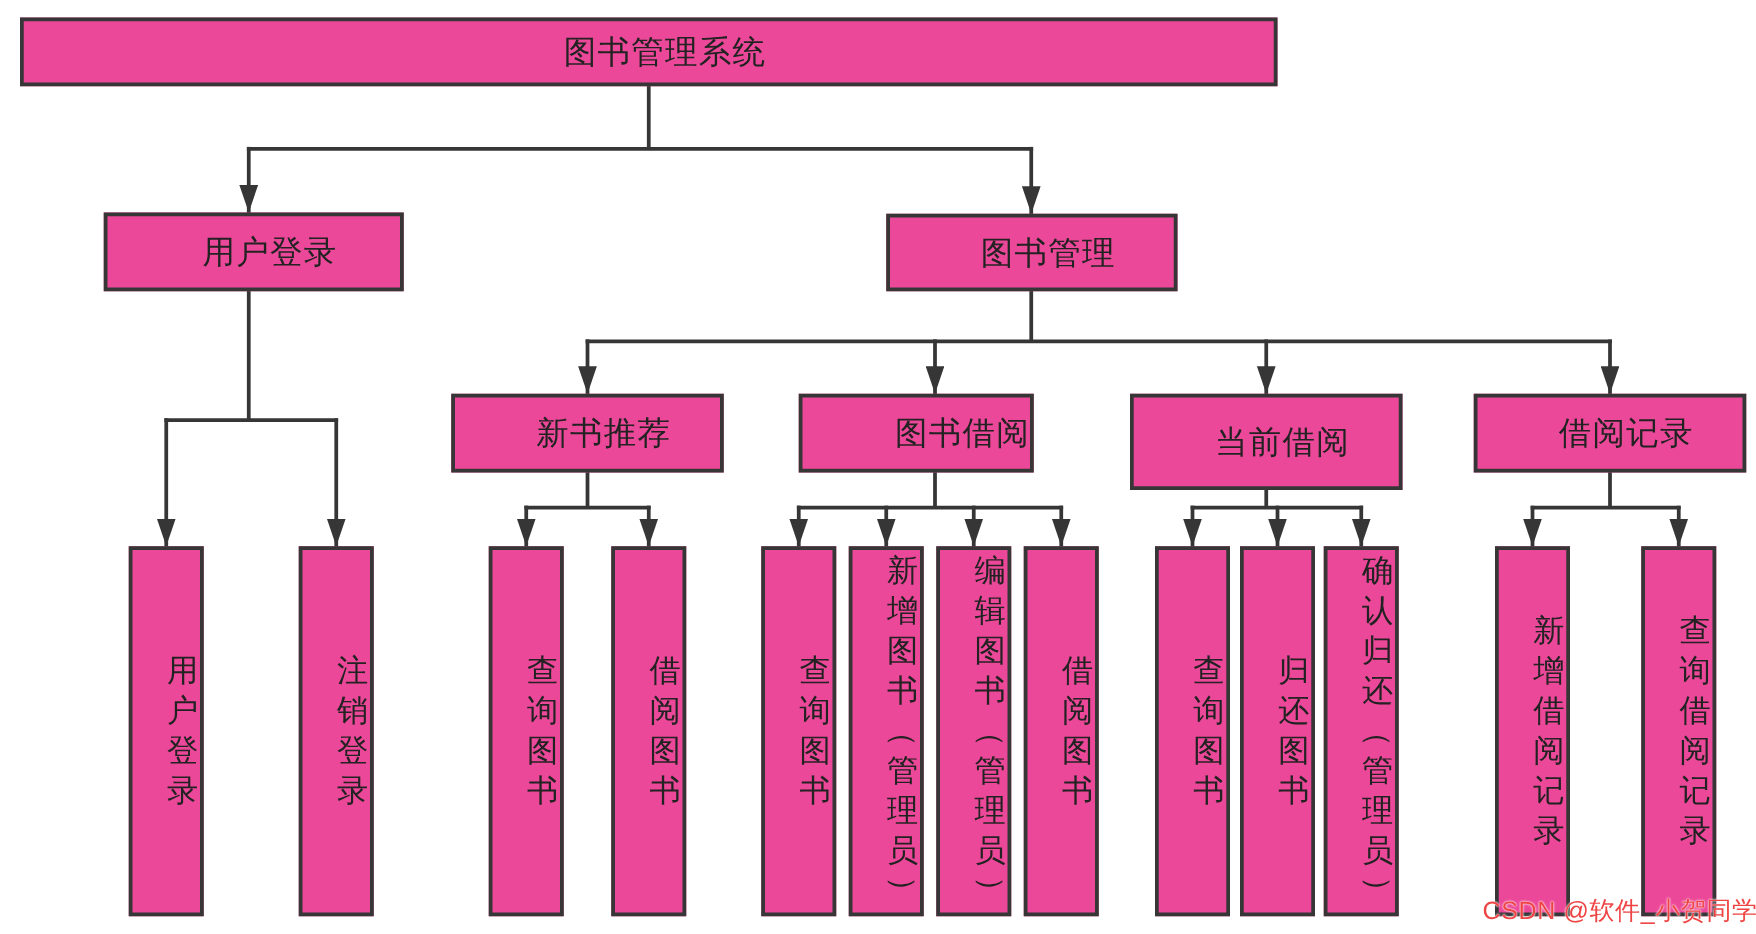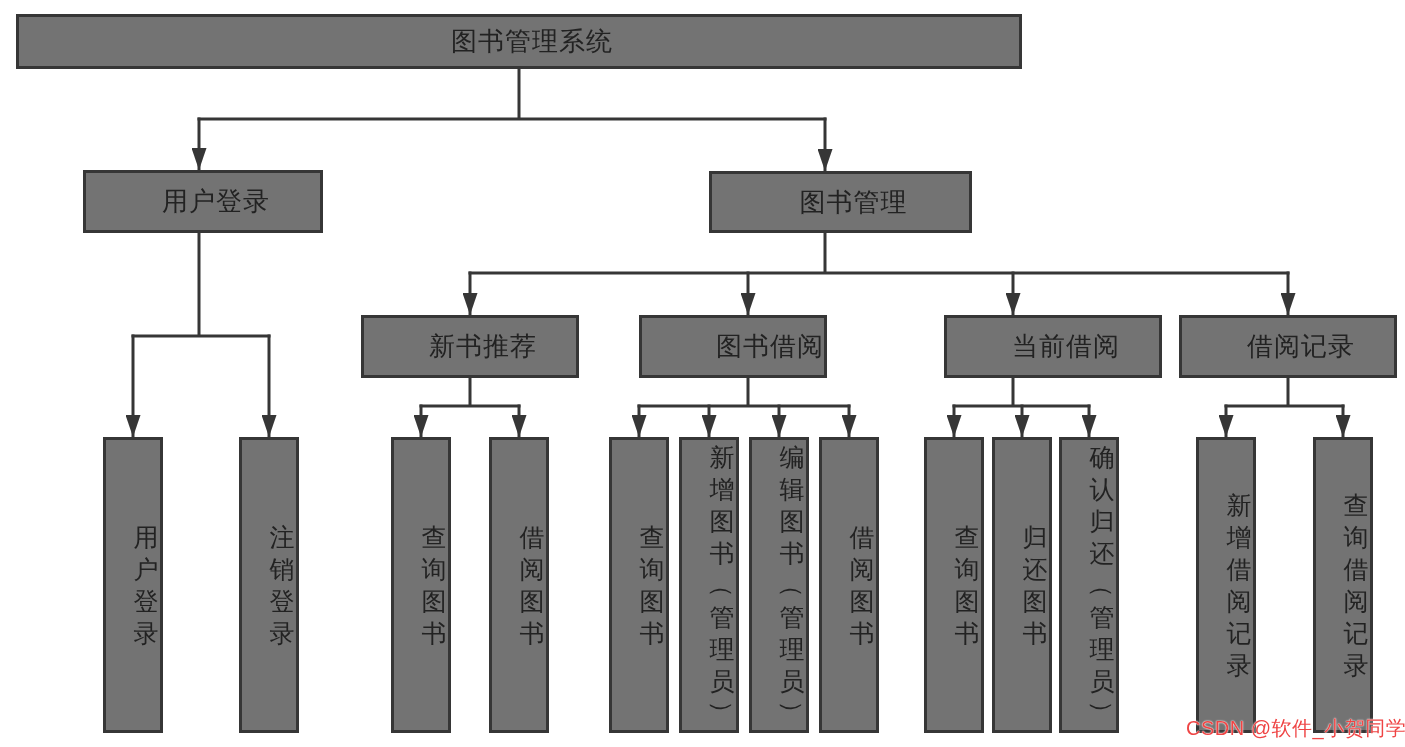--- a/index.html
+++ b/index.html
@@ -2,21 +2,21 @@
 <html><head>
 <meta charset="utf-8">
 <style>
   html,body{margin:0;padding:0;background:#ffffff;}
   .stage{
     position:relative;width:1405px;height:747px;background:#ffffff;
     font-family:"Liberation Sans", sans-serif;overflow:hidden;
   }
   .connectors{position:absolute;left:0;top:0;width:1405px;height:747px;}
   .node{
-    position:absolute;box-sizing:border-box;background:#737373;
+    position:absolute;box-sizing:border-box;background:#ec4899;
     border:3px solid #363636;display:flex;align-items:center;justify-content:center;padding-left:26px;
   }
   .node.h span{font-size:26px;color:#222222;letter-spacing:1px;white-space:nowrap;}
   .node.v span{display:flex;flex-direction:column;align-items:center;}
   .vchar{
     display:block;font-size:25px;color:#222222;height:32px;line-height:32px;
     width:100%;text-align:center;
   }
   .vchar.rot{transform:rotate(90deg);}
   .watermark{
@@ -80,31 +80,31 @@
     </g>
   </svg>
 
   <div class="node h" style="left:16px;top:14px;width:1006px;height:55px;">
     <span>图书管理系统</span>
   </div>
 
   <div class="node h" style="left:83px;top:170px;width:240px;height:63px;">
     <span>用户登录</span>
   </div>
-  <div class="node h" style="left:709px;top:171px;width:263px;height:62px;">
+  <div class="node h" style="left:709px;top:171px;width:233px;height:62px;">
     <span>图书管理</span>
   </div>
 
   <div class="node h" style="left:361px;top:315px;width:218px;height:63px;">
     <span>新书推荐</span>
   </div>
   <div class="node h" style="left:639px;top:315px;width:188px;height:63px;justify-content:flex-end;">
     <span>图书借阅</span>
   </div>
-  <div class="node h" style="left:904px;top:315px;width:218px;height:63px;margin-left:40px;">
+  <div class="node h" style="left:904px;top:315px;width:218px;height:77px;">
     <span>当前借阅</span>
   </div>
   <div class="node h" style="left:1179px;top:315px;width:218px;height:63px;">
     <span>借阅记录</span>
   </div>
 
   <div class="node v" style="left:103px;top:437px;width:60px;height:296px;">
     <span>
         <span class="vchar">用</span>
         <span class="vchar">户</span>

